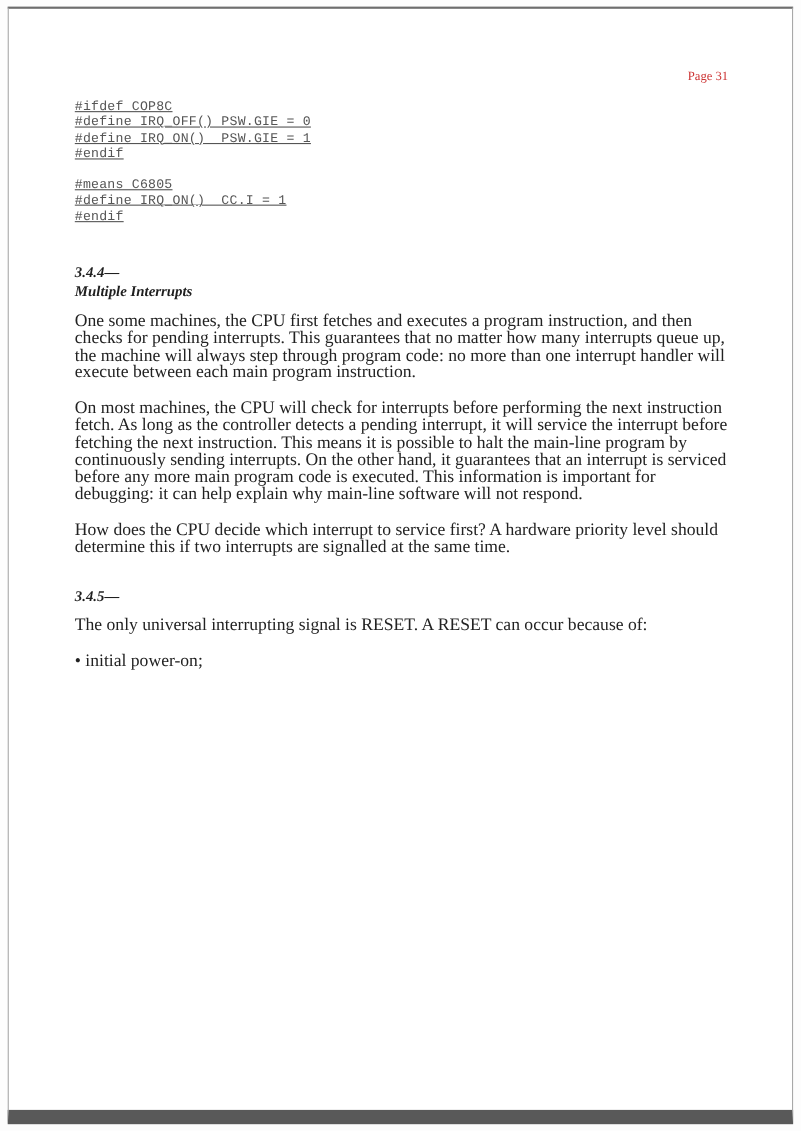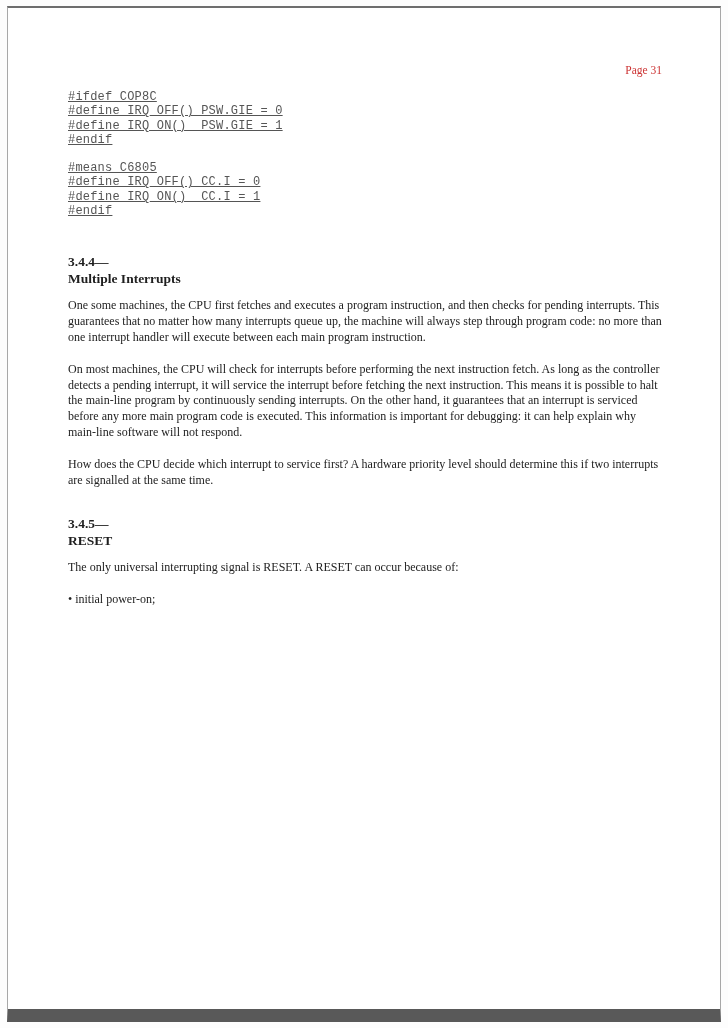--- a/index.html
+++ b/index.html
@@ -47,27 +47,28 @@
     font-size: 12px;
     line-height: 14.3px;
     letter-spacing: 0.2px;
     color: #555555;
     margin: 0 0 14px 0;
   }
   .code .code-line { white-space: pre; text-decoration: underline; }
   .section-heading {
     font-size: 13.5px;
     font-weight: bold;
+    font-style: italic;
     color: #1f1f1f;
     line-height: 16.5px;
     margin: 36px 0 11px 0;
   }
   .section-heading.second { margin-top: 28px; }
   p.body {
-    font-size: 12px;
+    font-size: 16px;
     line-height: 15.8px;
     color: #222222;
     margin: 0 0 16px 0;
     max-width: 598px;
     text-align: left;
   }
 </style>
 </head>
 <body>
 
@@ -80,37 +81,35 @@
 
     <div class="code">
       <div class="code-line">#ifdef COP8C</div>
       <div class="code-line">#define IRQ_OFF() PSW.GIE = 0</div>
       <div class="code-line">#define IRQ_ON()  PSW.GIE = 1</div>
       <div class="code-line">#endif</div>
     </div>
 
     <div class="code">
       <div class="code-line">#means C6805</div>
-      <div class="code-line">#define IRQ_OFF() CC.I = 0</div>
       <div class="code-line">#define IRQ_ON()  CC.I = 1</div>
       <div class="code-line">#endif</div>
     </div>
 
     <div class="section-heading">
       <div>3.4.4—</div>
       <div>Multiple Interrupts</div>
     </div>
 
     <p class="body">One some machines, the CPU first fetches and executes a program instruction, and then checks for pending interrupts. This guarantees that no matter how many interrupts queue up, the machine will always step through program code: no more than one interrupt handler will execute between each main program instruction.</p>
     <p class="body">On most machines, the CPU will check for interrupts before performing the next instruction fetch. As long as the controller detects a pending interrupt, it will service the interrupt before fetching the next instruction. This means it is possible to halt the main-line program by continuously sending interrupts. On the other hand, it guarantees that an interrupt is serviced before any more main program code is executed. This information is important for debugging: it can help explain why main-line software will not respond.</p>
     <p class="body">How does the CPU decide which interrupt to service first? A hardware priority level should determine this if two interrupts are signalled at the same time.</p>
 
     <div class="section-heading second">
       <div>3.4.5—</div>
-      <div>RESET</div>
     </div>
 
     <p class="body">The only universal interrupting signal is RESET. A RESET can occur because of:</p>
 
     <p class="body">• initial power-on;</p>
 
   </div>
 </div>
 
 </body></html>

